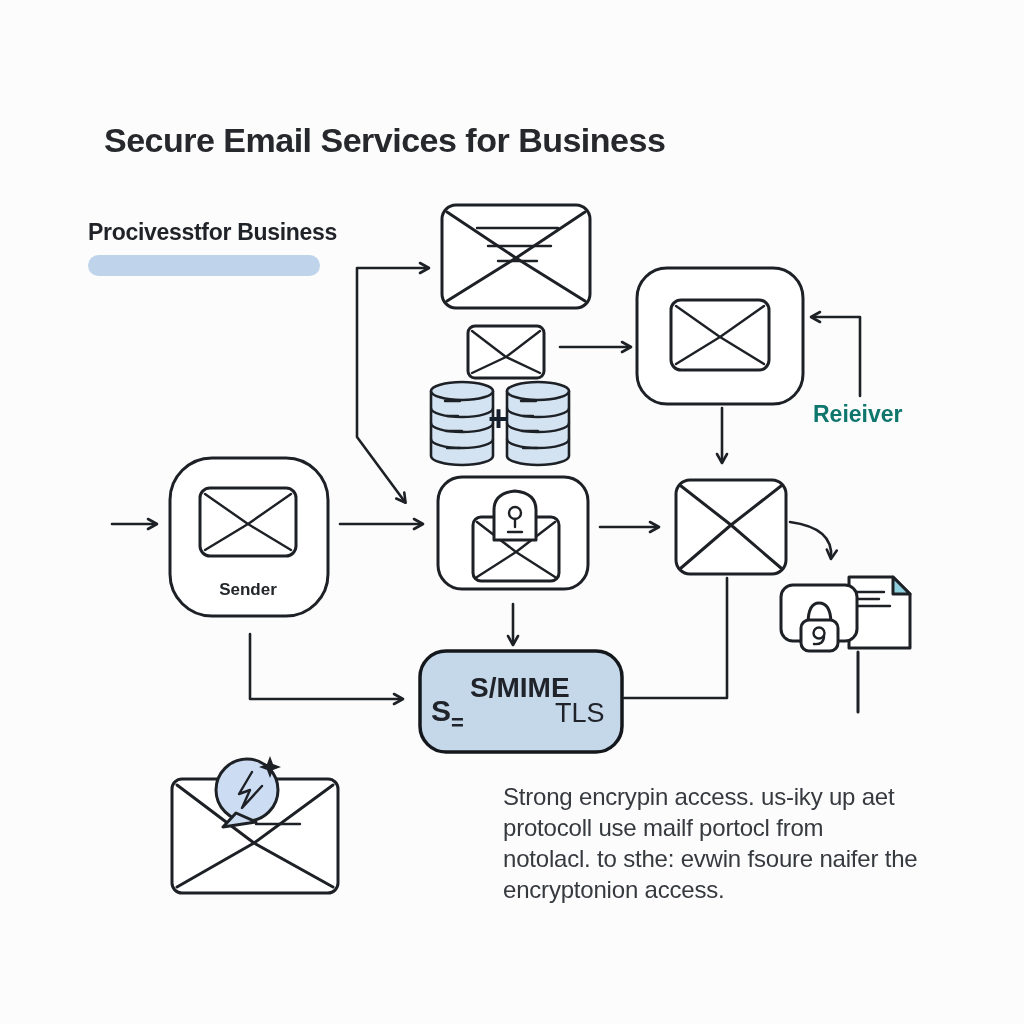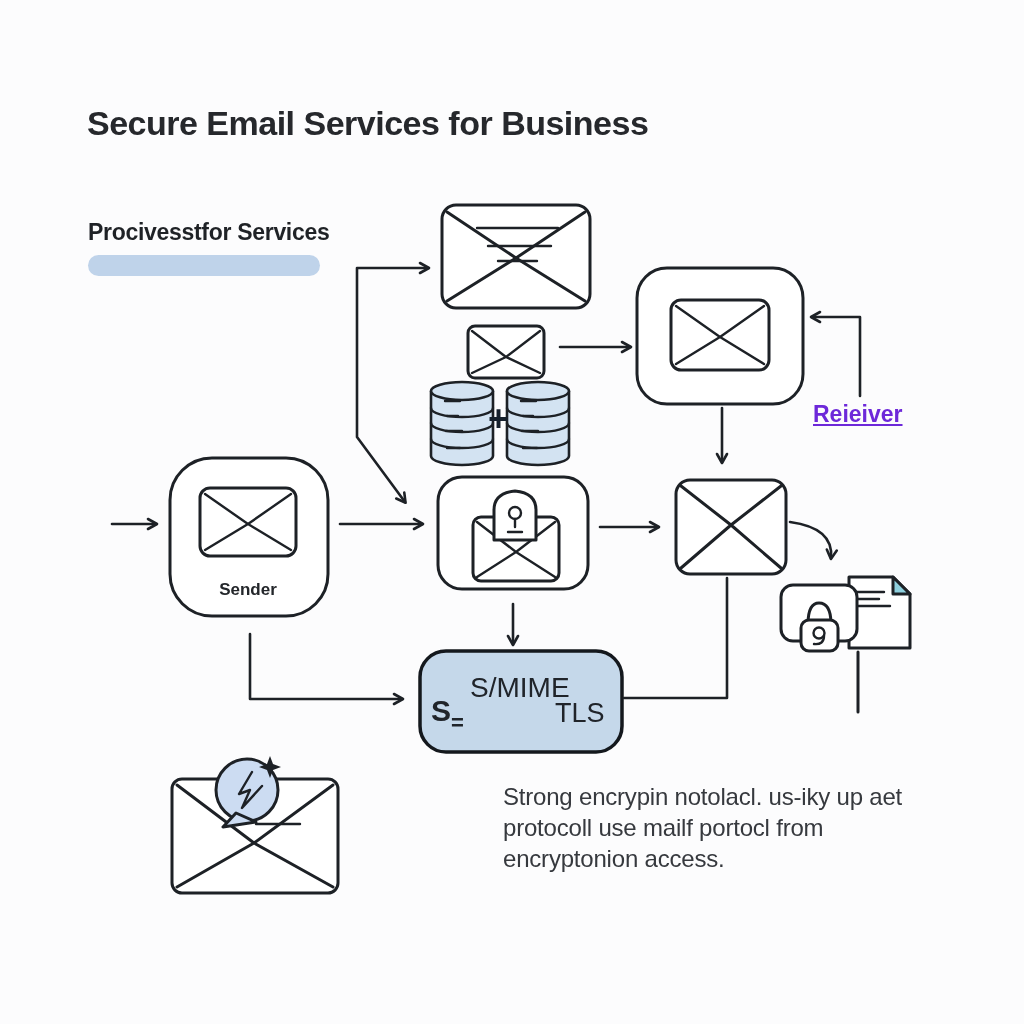--- a/index.html
+++ b/index.html
@@ -23,22 +23,22 @@
   .abs{position:absolute;}
   .page-title{left:87px;top:104px;font-size:34px;font-weight:700;letter-spacing:-0.5px;color:#26282c;}
   .subtitle{left:88px;top:219px;font-size:23px;font-weight:700;letter-spacing:-0.3px;color:#1f2226;}
   .pill{left:88px;top:255px;width:232px;height:21px;border-radius:11px;background:var(--pill-blue);}
   .para{color:var(--text-body);font-size:24px;letter-spacing:-0.2px;font-weight:400;}
   .para .line{white-space:nowrap;}
   .para-left{left:88px;top:318px;line-height:33px;}
   .para-bottom{left:503px;top:781px;line-height:31px;color:#36393e;}
   .plus{left:488px;top:398px;font-size:36px;font-weight:800;color:#16202c;}
   .sender-label{left:188px;top:580px;width:120px;text-align:center;font-size:17px;font-weight:700;color:#23262a;}
-  .receiver-label{left:813px;top:401px;font-size:23px;font-weight:700;color:#6d28d9;text-decoration:underline;}
-  .smime-primary{left:470px;top:672px;font-size:28px;font-weight:400;color:#20242a;}
+  .receiver-label{left:813px;top:401px;font-size:23px;font-weight:700;color:#0f766e;}
+  .smime-primary{left:470px;top:672px;font-size:28px;font-weight:700;color:#20242a;}
   .smime-s{left:431px;top:694px;font-size:30px;font-weight:700;color:#20242a;}
   .smime-s .sub{display:inline-block;transform:translateY(9px);font-size:22px;font-weight:800;}
   .smime-tls{left:555px;top:698px;font-size:27px;font-weight:400;color:#20242a;}
   
   .st{stroke:var(--line-dark);fill:none;stroke-width:3;stroke-linecap:round;stroke-linejoin:round;}
   .stw{stroke:var(--line-dark);fill:#ffffff;stroke-width:3;stroke-linecap:round;stroke-linejoin:round;}
   .thin{stroke-width:2.4;}
   .arrow{stroke:var(--line-dark);fill:none;stroke-width:2.6;stroke-linecap:round;stroke-linejoin:round;}
   .dbfill{fill:var(--db-blue);stroke:var(--line-dark);stroke-width:2.6;stroke-linejoin:round;}
   .badgefill{fill:var(--badge-blue);stroke:var(--line-dark);stroke-width:3;stroke-linejoin:round;}
@@ -190,34 +190,35 @@
       <path class="st thin" d="M 256,824 L 300,824"></path>
     </g>
     <g>
       <path class="st thin" d="M 252,772 L 239,794 L 250,790 L 242,808 L 262,786"></path>
     </g>
     <g>
       <path class="dark" d="M 270,756 L 273,764 L 281,767 L 273,770 L 270,778 L 267,770 L 259,767 L 267,764 Z"></path>
     </g>
   </svg>
 
-  <h1 class="abs page-title" style="margin:0;">Secure Email Services for Business</h1>
-
-  <div class="abs subtitle">Procivesstfor Services</div>
+  <h1 class="abs page-title" style="margin:17px;">Secure Email Services for Business</h1>
+
+  <div class="abs subtitle">Procivesstfor Business</div>
   <div class="abs pill"></div>
 
 
   <div class="abs plus">+</div>
 
   <div class="abs sender-label">Sender</div>
   <div class="abs receiver-label">Reieiver</div>
 
   <div class="abs smime-primary">S/MIME</div>
   <div class="abs smime-s"><span>S</span><span class="sub">=</span></div>
   <div class="abs smime-tls">TLS</div>
 
   <div class="abs para para-bottom">
-    <div class="line">Strong encrypin notolacl. us-iky up aet</div>
+    <div class="line">Strong encrypin access. us-iky up aet</div>
     <div class="line">protocoll use mailf portocl from</div>
+    <div class="line">notolacl. to sthe: evwin fsoure naifer the</div>
     <div class="line">encryptonion access.</div>
   </div>
 
 </div>
 
 </body></html>

